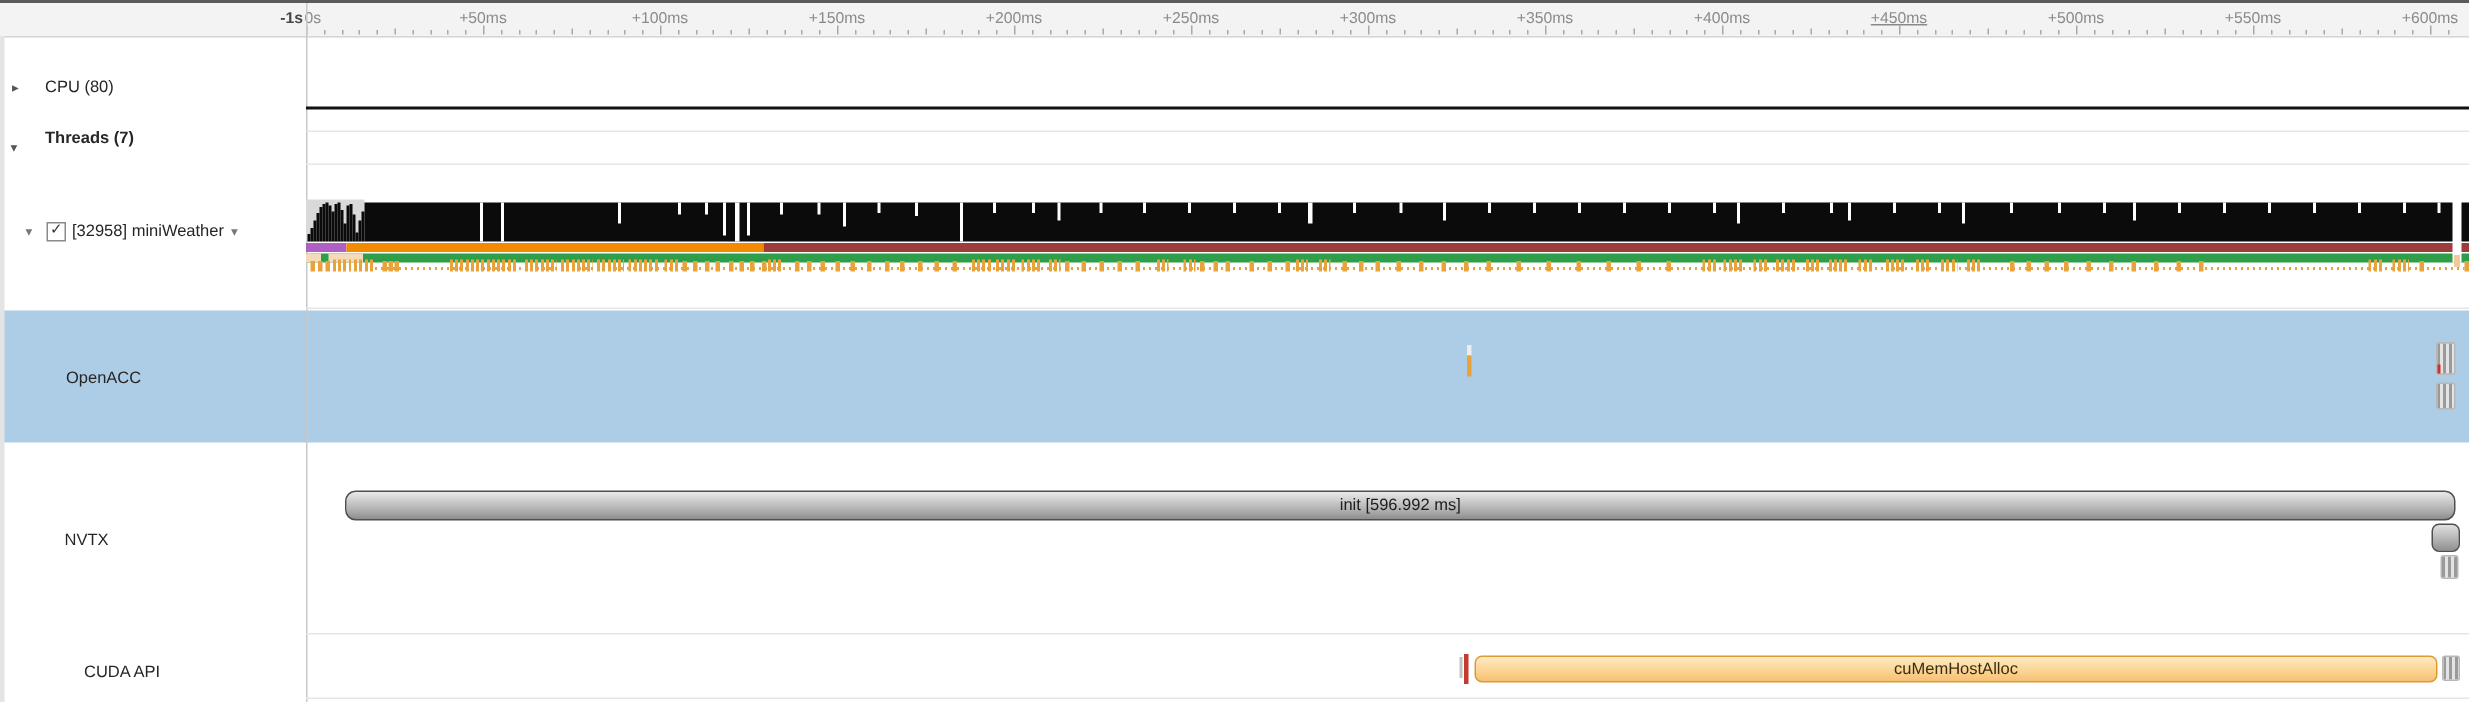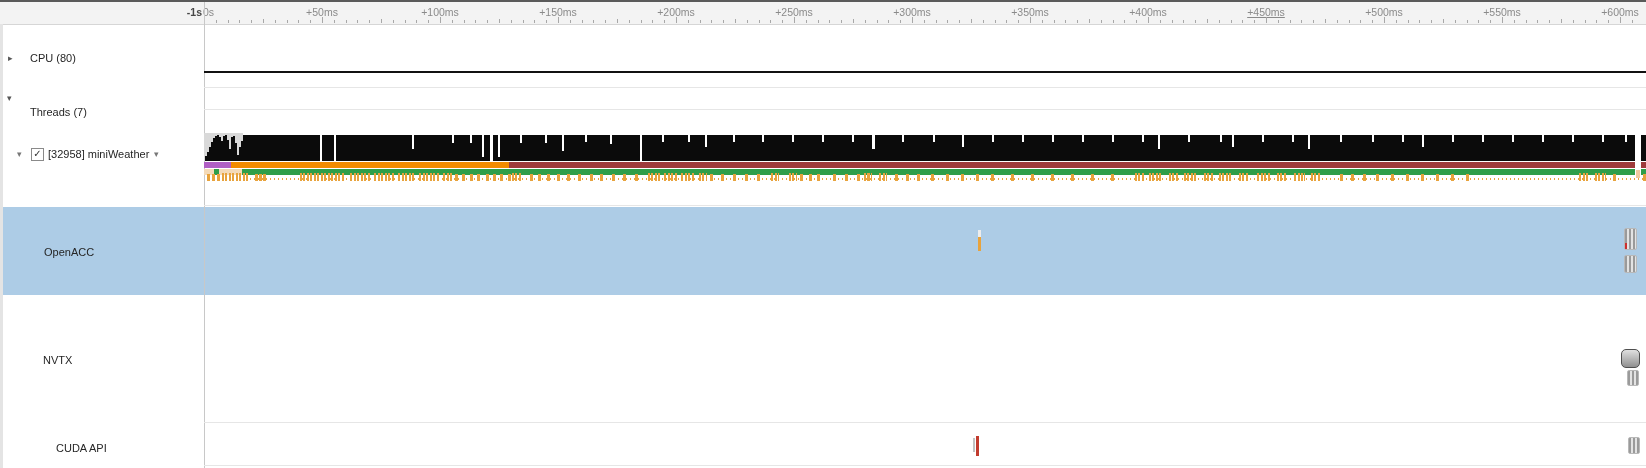--- a/index.html
+++ b/index.html
@@ -188,21 +188,21 @@
       </div>
   </div>
 
   <div id="gutter" class="abs"></div>
   <div id="divider" class="abs"></div>
 
   <span class="tree-arrow" style="left:8px;top:51px;">▸</span>
   <span class="srow-label" style="left:30px;top:50px;">CPU (80)</span>
 
   <span class="tree-arrow" style="left:7px;top:91px;">▾</span>
-  <span class="srow-label" style="left:30px;top:104px;">Threads (7)</span>
+  <span class="srow-label" style="left:30px;top:84px;font-weight:bold;">Threads (7)</span>
 
   <span class="caret" style="left:17px;top:147px;">▾</span>
   <div id="process-checkbox" style="left:31px;top:146px;">✓</div>
   <span class="srow-label" style="left:48px;top:146px;">[32958] miniWeather</span>
   <span class="caret" style="left:154px;top:147px;">▾</span>
 
   <span class="srow-label" style="left:44px;top:244px;">OpenACC</span>
   <span class="srow-label" style="left:43px;top:352px;">NVTX</span>
   <span class="srow-label" style="left:56px;top:440px;">CUDA API</span>
 
@@ -393,20 +393,26 @@
   <div class="abs" style="left:1635px;top:131px;width:6px;height:42px;background:#fff;"></div>
   <div class="abs" style="left:1636px;top:168px;width:4px;height:8px;background:#f0c9a0;"></div>
 
   <div class="abs" style="left:978px;top:228px;width:3px;height:7px;background:#ededed;"></div>
   <div class="abs" style="left:978px;top:235px;width:3px;height:14px;background:#e8a33d;"></div>
   <div class="cluster-icon" style="left:1624px;top:226px;width:13px;height:22px;">
       <div class="cluster-red"></div>
     </div>
   <div class="cluster-icon" style="left:1624px;top:253px;width:13px;height:18px;"></div>
 
+  <div id="nvtx-init-bar" class="range-bar">
+    <span>init [596.992 ms]</span>
+  </div>
   <div id="nvtx-small-bar" class="abs"></div>
   <div class="cluster-icon" style="left:1627px;top:368px;width:12px;height:16px;"></div>
 
   <div class="abs" style="left:973px;top:436px;width:2px;height:14px;background:#c2c2c2;"></div>
   <div class="abs" style="left:976px;top:434px;width:3px;height:20px;background:#c23b2e;"></div>
+  <div id="cuda-bar" class="range-bar">
+    <span>cuMemHostAlloc</span>
+  </div>
   <div class="cluster-icon" style="left:1628px;top:435px;width:12px;height:17px;"></div>
 
 </div>
 
 </body></html>

